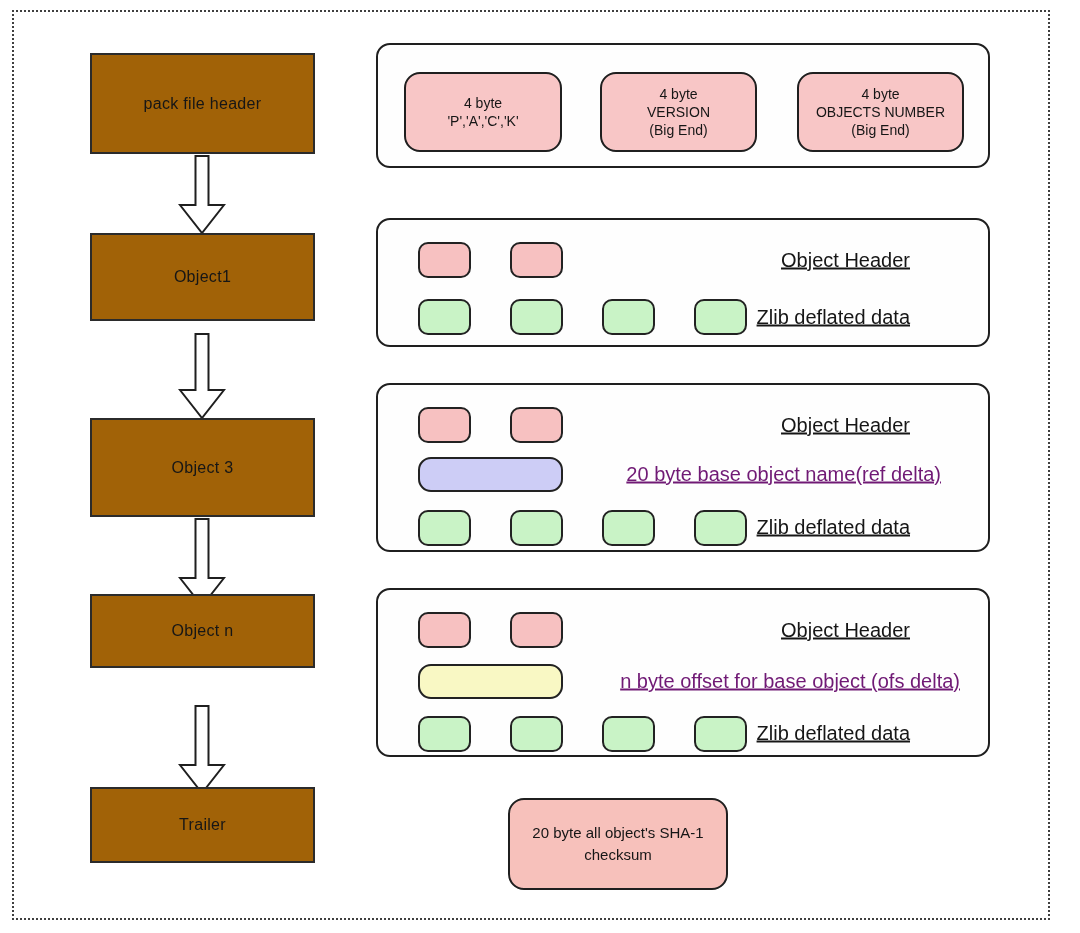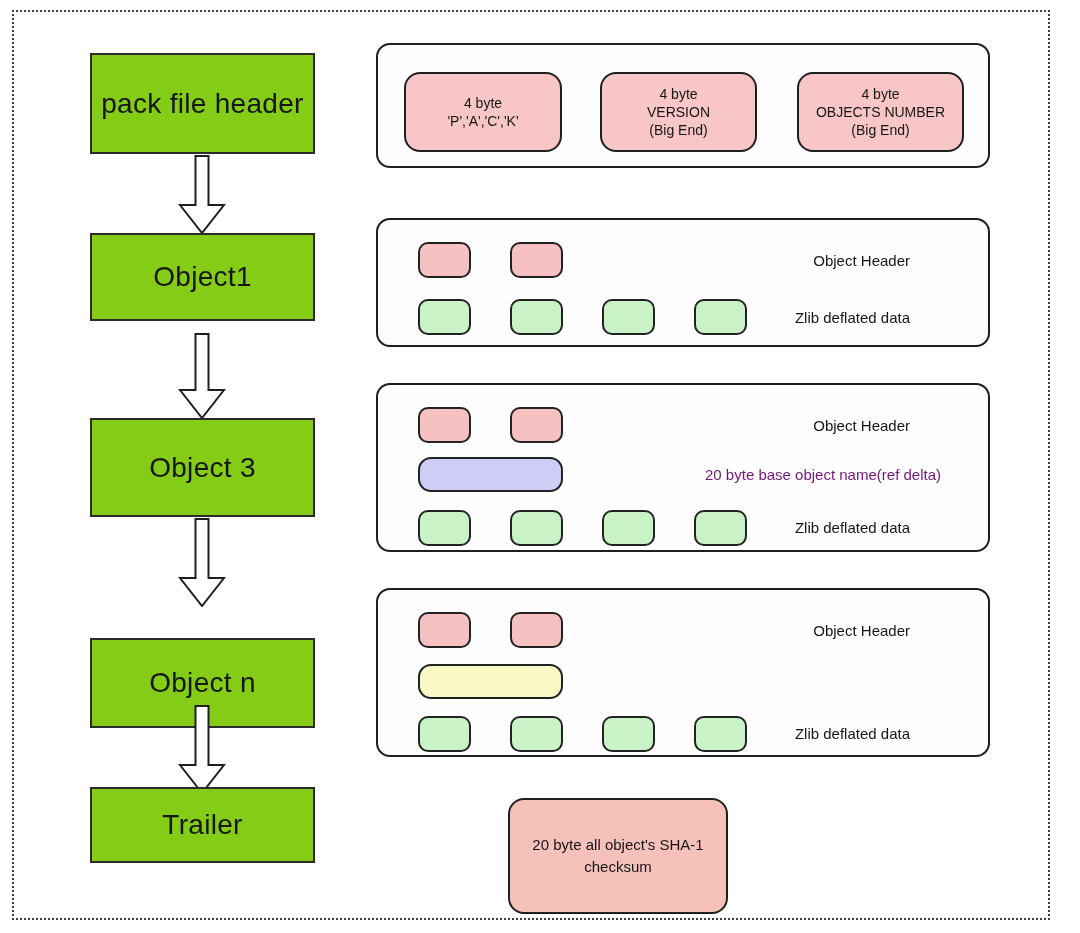--- a/index.html
+++ b/index.html
@@ -20,26 +20,26 @@
     border: 2px dotted #3f3f3f;
     box-sizing: border-box;
   }
 
   
   .flow-node {
     position: absolute;
     left: 90px;
     width: 225px;
     box-sizing: border-box;
-    background: #84cc16;
+    background: #a16207;
     border: 2px solid #2b2b2b;
     display: flex;
     align-items: center;
     justify-content: center;
-    font-size: 28px;
+    font-size: 16px;
     letter-spacing: 0.3px;
   }
 
   .arrow {
     position: absolute;
     left: 178px;
     width: 48px;
     display: block;
   }
 
@@ -90,31 +90,32 @@
     height: 35px;
     box-sizing: border-box;
     border: 2px solid #222222;
     border-radius: 13px;
   }
   .bar-purple { background: #cdcdf6; }
   .bar-yellow { background: #f9f8c4; }
 
   .row-label {
     position: absolute;
-    font-size: 15px;
+    font-size: 20px;
     white-space: nowrap;
     transform: translateY(-50%);
     color: #161616;
+    text-decoration: underline;
   }
   .row-label.magenta { color: #701a75; }
 
   .trailer-chip {
     position: absolute;
     left: 508px; top: 798px;
-    width: 220px; height: 116px;
+    width: 220px; height: 92px;
     box-sizing: border-box;
     background: #f7c1bb;
     border: 2px solid #1f1f1f;
     border-radius: 16px;
     display: flex;
     align-items: center;
     justify-content: center;
   }
   .trailer-text {
     white-space: pre-line;
@@ -147,21 +148,21 @@
   </svg>
 
   <div class="flow-node" style="top:418px;height:99px">
     <span>Object 3</span>
   </div>
 
   <svg class="arrow" style="top:518px;height:89px" viewBox="0 0 48 89">
     <polygon points="17.5,1 30.5,1 30.5,60 46,60 24,88 2,60 17.5,60" fill="#ffffff" stroke="#1f1f1f" stroke-width="2"></polygon>
   </svg>
 
-  <div class="flow-node" style="top:638px;height:90px">
+  <div class="flow-node" style="top:594px;height:74px">
     <span>Object n</span>
   </div>
 
   <svg class="arrow" style="top:705px;height:89px" viewBox="0 0 48 89">
     <polygon points="17.5,1 30.5,1 30.5,60 46,60 24,88 2,60 17.5,60" fill="#ffffff" stroke="#1f1f1f" stroke-width="2"></polygon>
   </svg>
 
   <div class="flow-node" style="top:787px;height:76px">
     <span>Trailer</span>
   </div>
@@ -209,20 +210,21 @@
     <div class="chip chip-green" style="left:316px;top:125px"></div>
     <div class="row-label" style="right:78px;top:142px">Zlib deflated data</div>
   </div>
 
   <div class="panel" style="top:588px;height:169px">
     <div class="chip chip-pink" style="left:40px;top:22px"></div>
     <div class="chip chip-pink" style="left:132px;top:22px"></div>
     <div class="row-label" style="right:78px;top:40px">Object Header</div>
 
     <div class="bar bar-yellow" style="left:40px;top:74px"></div>
+    <div class="row-label magenta" style="right:28px;top:91px">n byte offset for base object (ofs delta)</div>
 
     <div class="chip chip-green" style="left:40px;top:126px"></div>
     <div class="chip chip-green" style="left:132px;top:126px"></div>
     <div class="chip chip-green" style="left:224px;top:126px"></div>
     <div class="chip chip-green" style="left:316px;top:126px"></div>
     <div class="row-label" style="right:78px;top:143px">Zlib deflated data</div>
   </div>
 
   <div class="trailer-chip">
     <span class="trailer-text">20 byte all object's SHA-1

